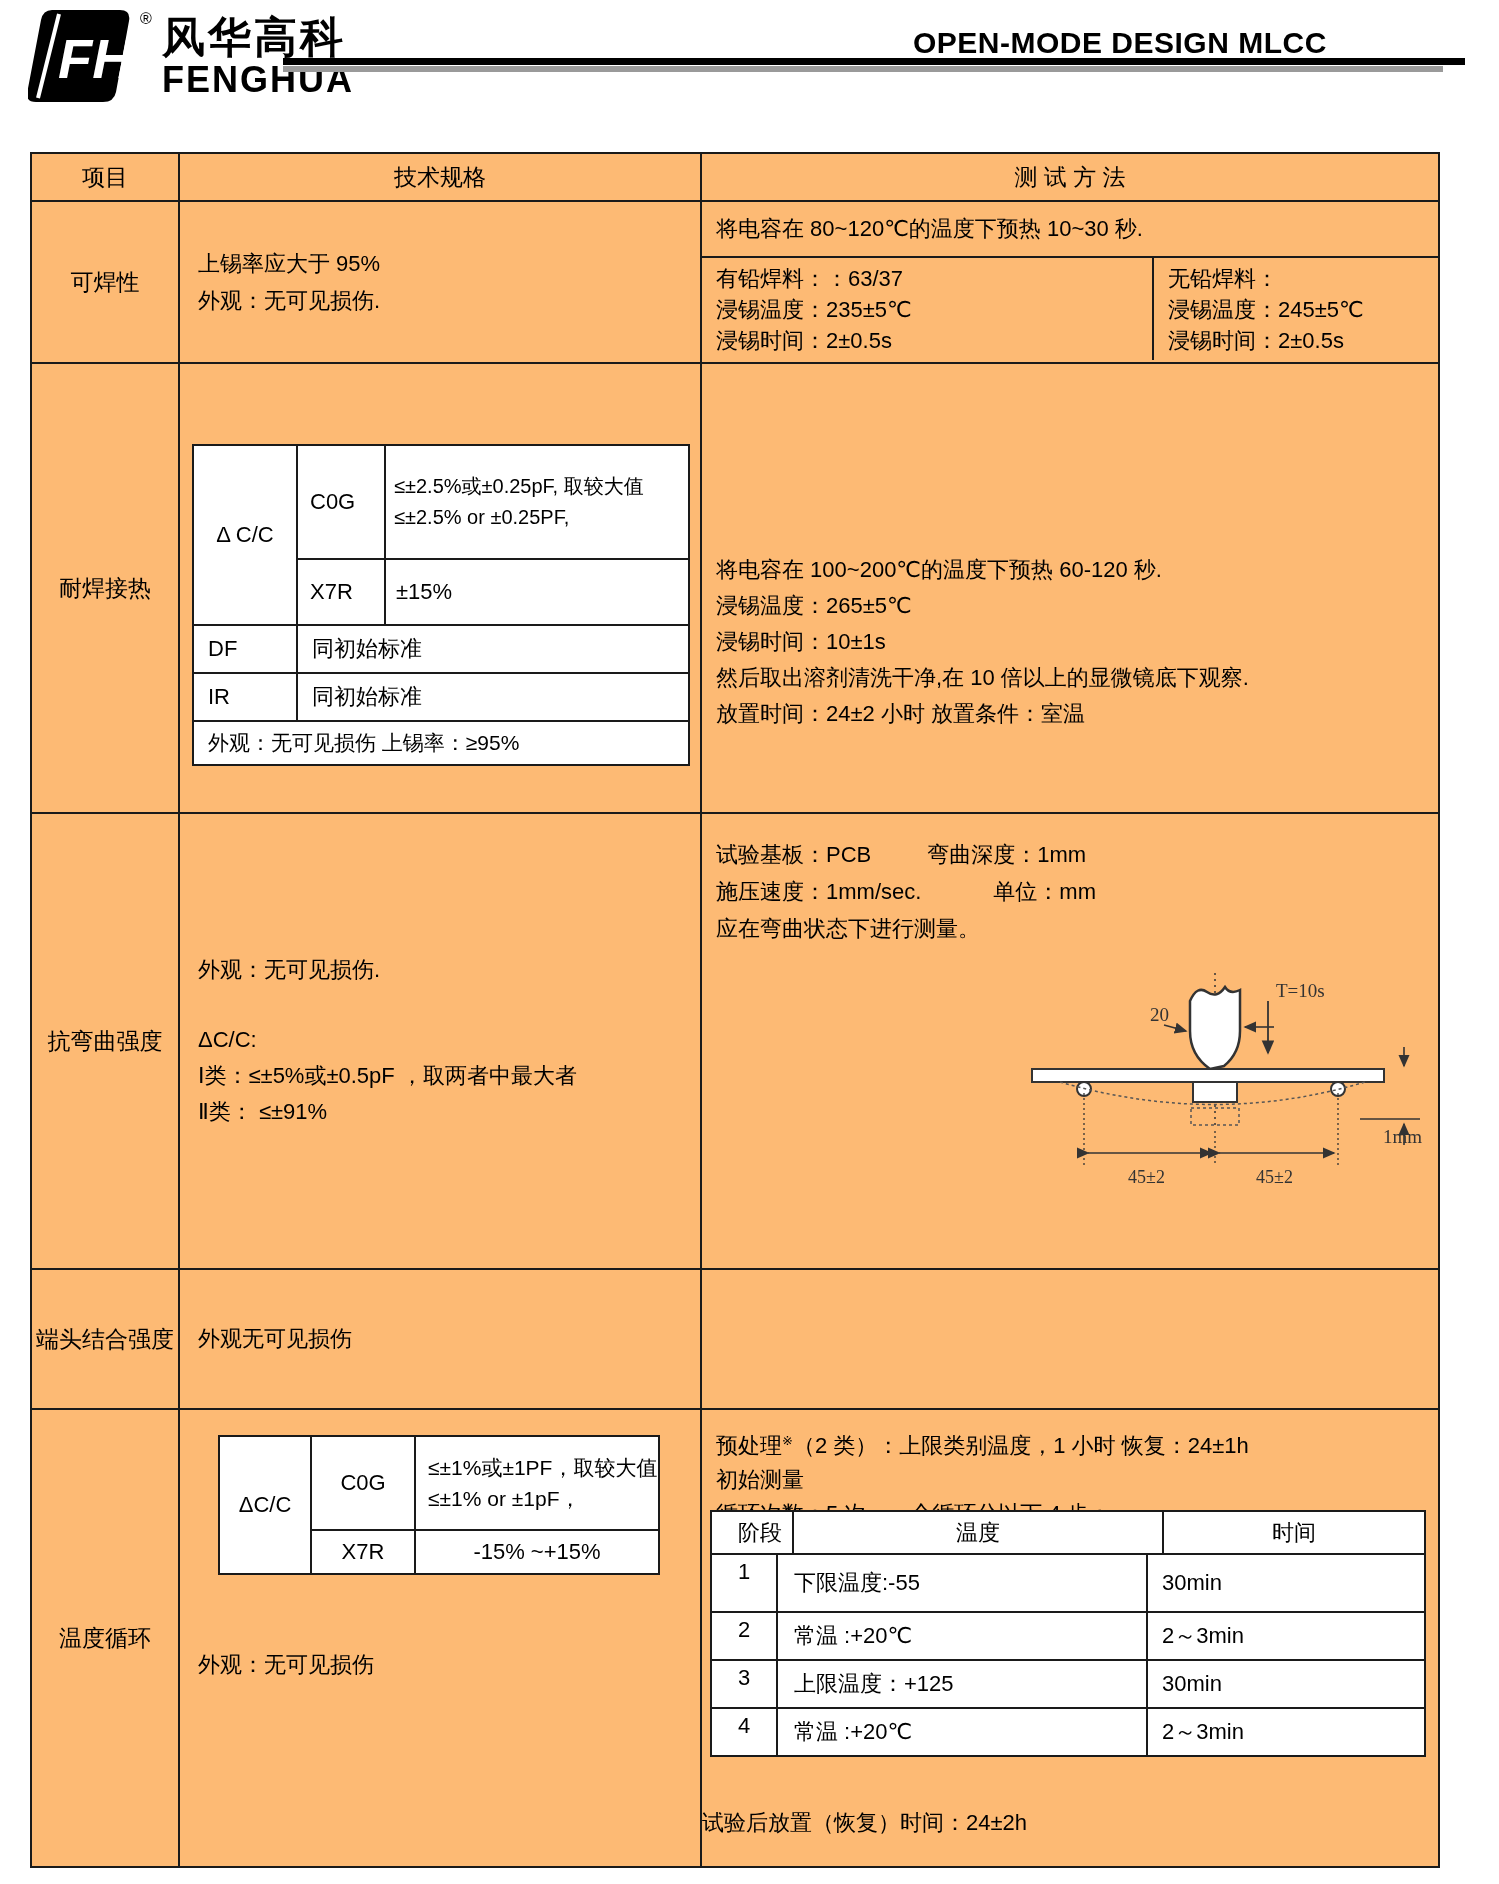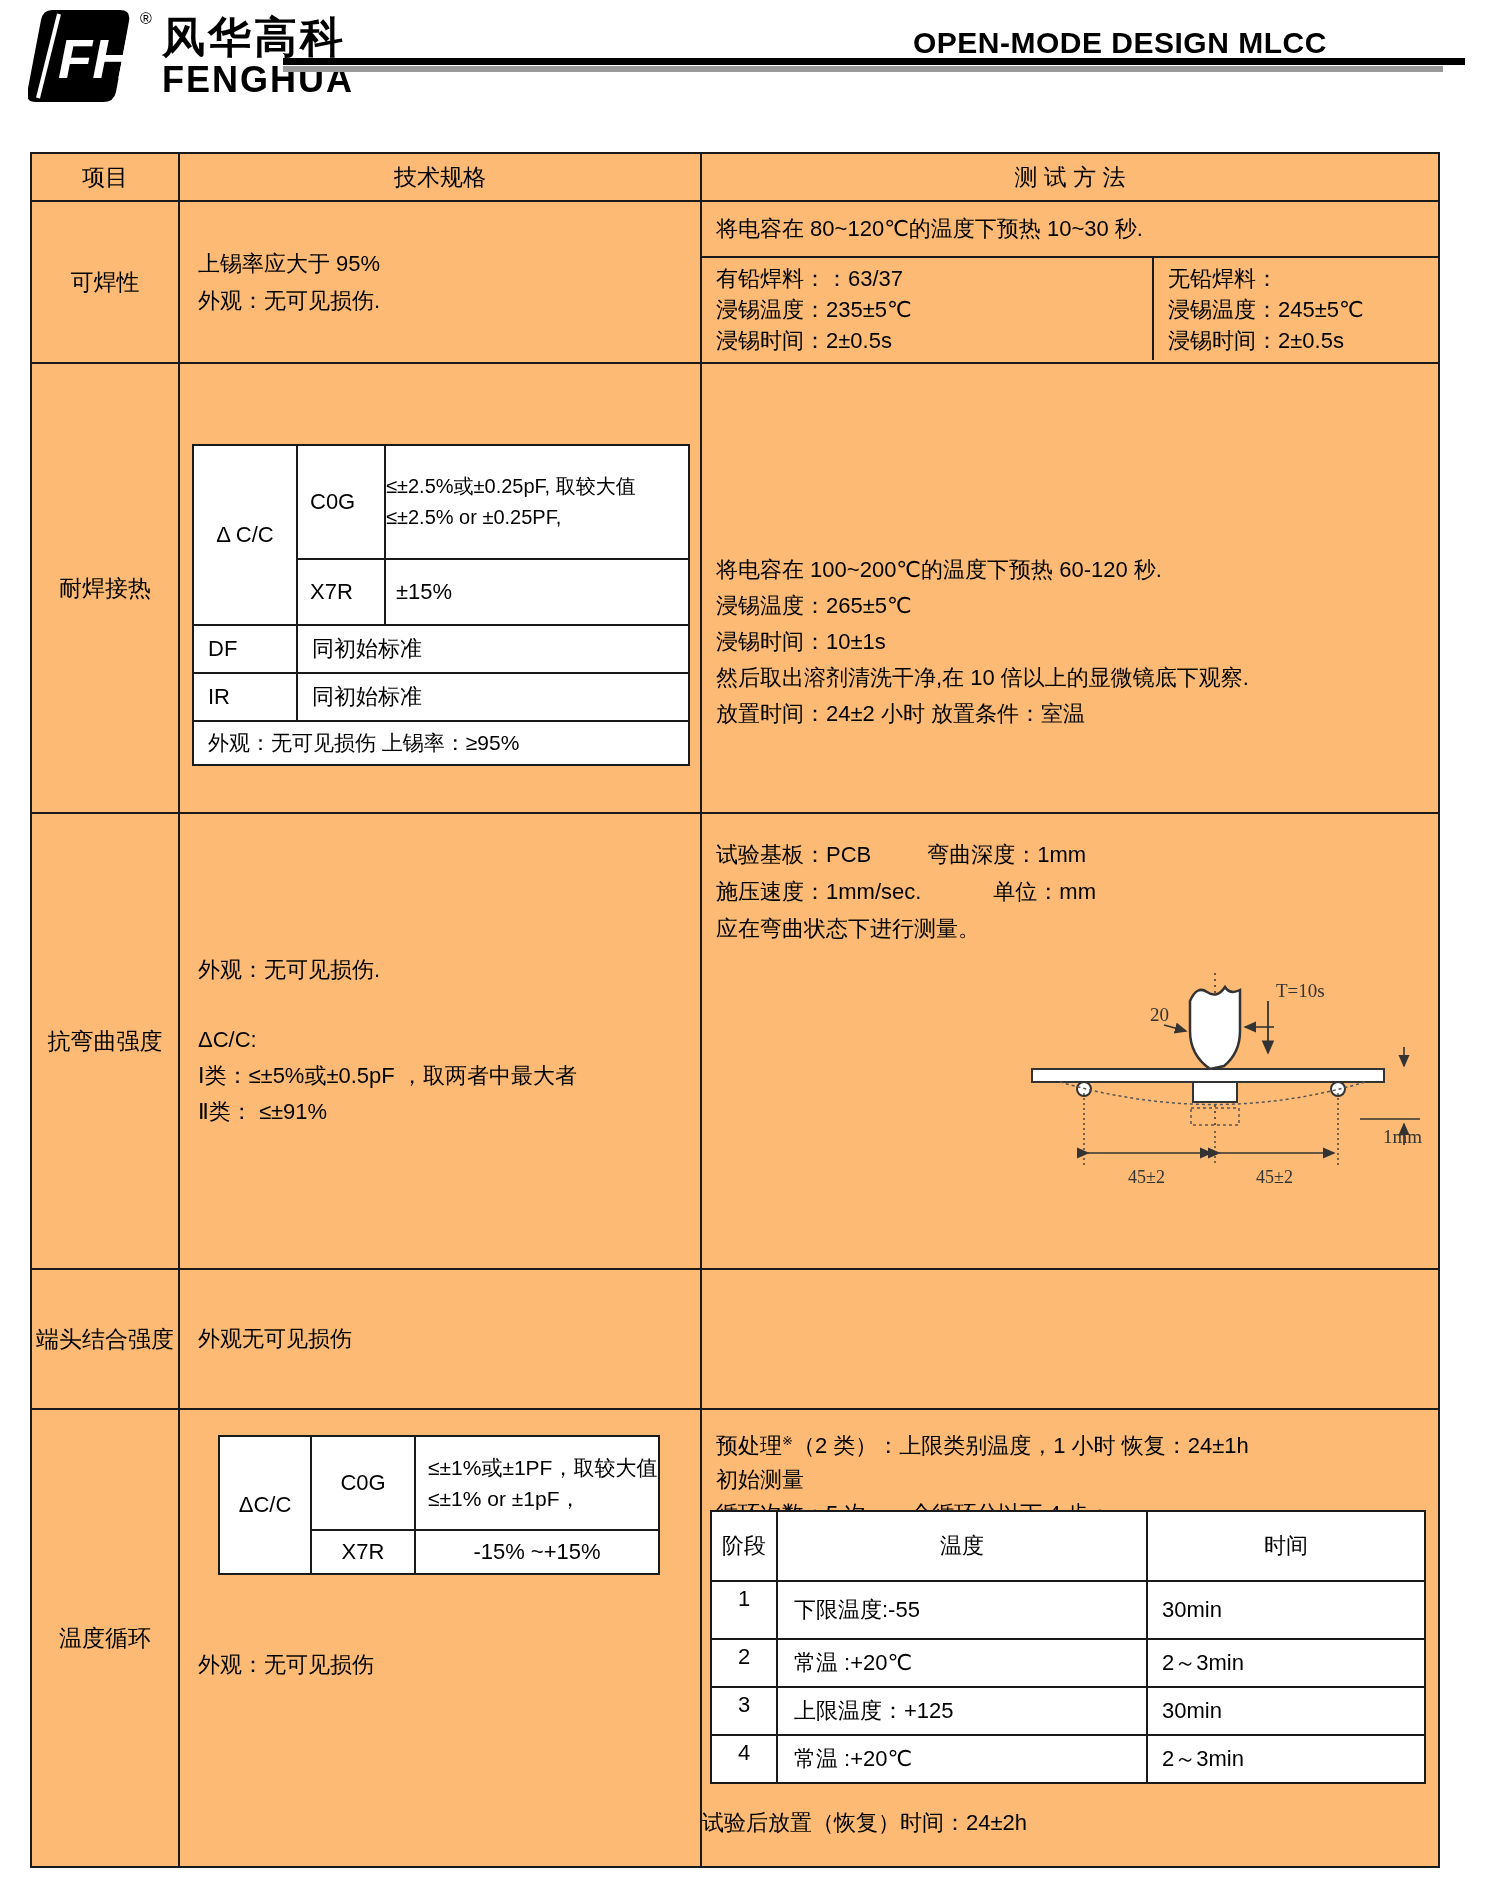--- a/index.html
+++ b/index.html
@@ -46,21 +46,21 @@
                 display:flex; flex-direction:column; justify-content:center; }
 
   
   .ht { position:absolute; left:12px; top:80px; width:498px; border:2px solid #1a1a1a; font-size:22px; background:#fff; }
   .ht-top { display:flex; }
   .ht-dcc { flex:0 0 104px; border-right:2px solid #1a1a1a; display:flex; align-items:center; justify-content:center; }
   .ht-right { flex:1; }
   .ht-c0g { display:flex; height:112px; }
   .ht-x7r { display:flex; height:66px; border-top:2px solid #1a1a1a; }
   .ht-lbl { flex:0 0 88px; border-right:2px solid #1a1a1a; display:flex; align-items:center; padding-left:12px; }
-  .ht-val { flex:1; display:flex; flex-direction:column; justify-content:center; padding-left:0;
+  .ht-val { flex:1; display:flex; flex-direction:column; justify-content:center; padding-left:8px;
             font-size:20px; line-height:31px; }
   .ht-val2{ flex:1; display:flex; align-items:center; padding-left:10px; }
   .ht-row { display:flex; border-top:2px solid #1a1a1a; height:48px; }
   .ht-a { flex:0 0 104px; border-right:2px solid #1a1a1a; display:flex; align-items:center; padding-left:14px; }
   .ht-b { flex:1; display:flex; align-items:center; padding-left:14px; }
   .ht-foot { border-top:2px solid #1a1a1a; height:44px; display:flex; align-items:center;
              padding-left:14px; font-size:21px; }
   .heat-m { position:absolute; left:14px; top:188px; font-size:22px; line-height:36px; white-space:nowrap; }
 
   
@@ -93,21 +93,21 @@
 
   .cyc-intro { position:absolute; left:14px; top:14px; font-size:22px; line-height:34px; }
   .cyc-sup { font-size:13px; vertical-align:super; }
   .cyc { position:absolute; left:8px; top:100px; width:716px; border:2px solid #1a1a1a; font-size:22px; background:#fff; }
   .cyc-row { display:flex; border-top:2px solid #1a1a1a; }
   .cyc-row:first-child { border-top:none; }
   .cyc-stage { flex:0 0 66px; border-right:2px solid #1a1a1a; display:flex; justify-content:center;
                align-items:flex-start; padding-top:4px; }
   .cyc-temp { flex:0 0 370px; border-right:2px solid #1a1a1a; display:flex; align-items:center; padding-left:16px; }
   .cyc-time { flex:1; display:flex; align-items:center; padding-left:14px; }
-  .cyc-head { height:68px; }
+  .cyc-head { height:41px;margin-left:16px; }
   .cyc-head .cyc-stage { align-items:center; padding-top:0; }
   .cyc-head .cyc-temp, .cyc-head .cyc-time { justify-content:center; padding-left:0; }
   .cyc-r1 { height:58px; } .cyc-r2 { height:48px; } .cyc-r3 { height:48px; } .cyc-r4 { height:48px; }
   .cyc-foot { position:absolute; left:0; top:398px; font-size:22px; }
 </style>
 </head>
 <body>
 
 <div class="page">
 

